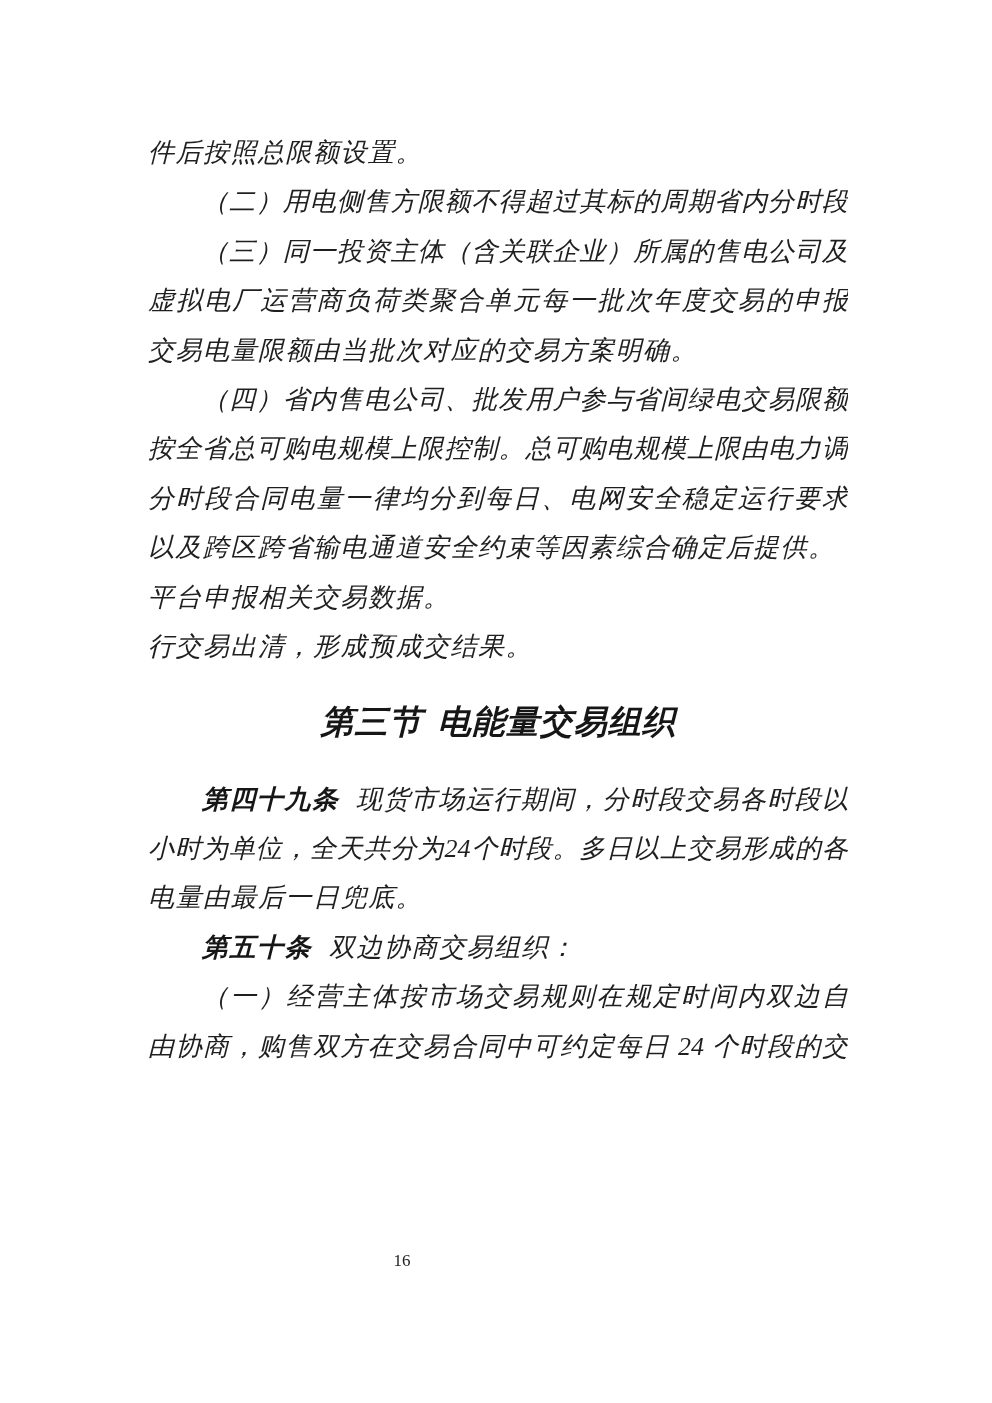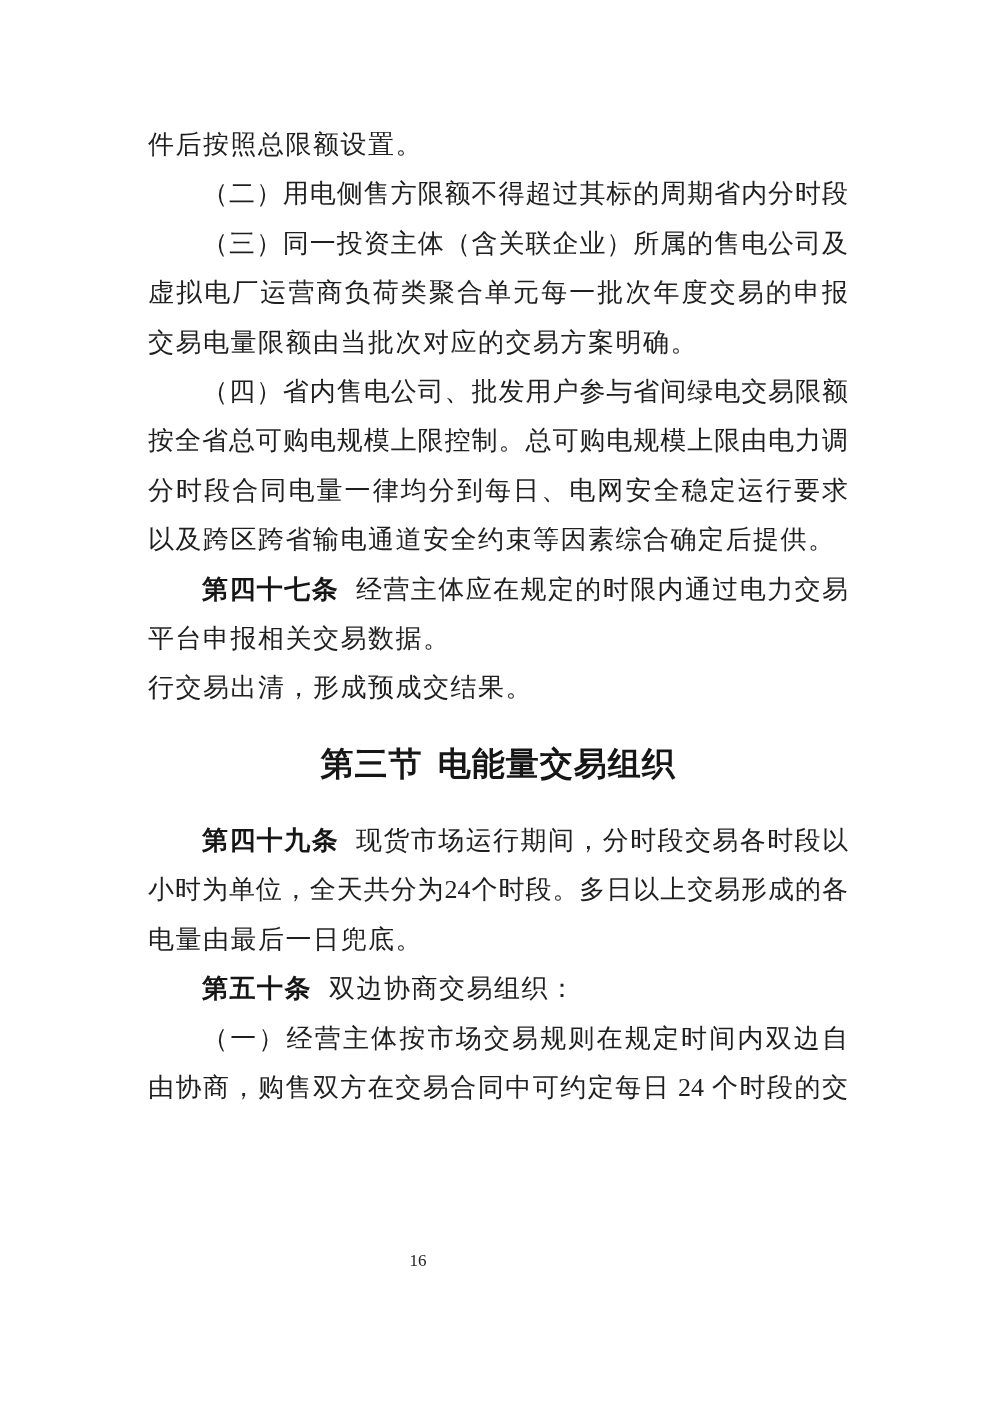--- a/index.html
+++ b/index.html
@@ -16,22 +16,23 @@
     overflow: hidden;
   }
   .page {
     position: absolute;
     inset: 0;
     background: #ffffff;
   }
   .doc-body {
     position: absolute;
     left: 148px;
-    top: 120px;
+    top: 128px;
     width: 700px;
+    font-style: italic;
   }
   .line {
     font-size: 26px;
     line-height: 49.4px;
     height: 49.4px;
     letter-spacing: 1.5px;
     text-align: left;
     white-space: nowrap;
     color: #1f1f1f;
   }
@@ -57,21 +58,21 @@
     margin: 27px 0;
     color: #161616;
   }
   .article-no {
     font-weight: bold;
     margin-right: 17px;
     color: #161616;
   }
   .footer {
     position: absolute;
-    left: 16px;
+    left: 0;
     top: 1251px;
     width: 804px;
     text-align: center;
   }
   .footer span {
     font-size: 17px;
     color: #222222;
     font-family: "Liberation Serif", "DejaVu Serif", serif;
   }
 </style>
@@ -82,21 +83,20 @@
   <div class="doc-body" id="doc-body">
       <div class="line">件后按照总限额设置。</div>
       <div class="line indent justify">（二）用电侧售方限额不得超过其标的周期省内分时段</div>
       <div class="line indent justify">（三）同一投资主体（含关联企业）所属的售电公司及</div>
       <div class="line justify">虚拟电厂运营商负荷类聚合单元每一批次年度交易的申报</div>
       <div class="line">交易电量限额由当批次对应的交易方案明确。</div>
       <div class="line indent justify">（四）省内售电公司、批发用户参与省间绿电交易限额</div>
       <div class="line justify">按全省总可购电规模上限控制。总可购电规模上限由电力调</div>
       <div class="line justify">分时段合同电量一律均分到每日、电网安全稳定运行要求</div>
       <div class="line">以及跨区跨省输电通道安全约束等因素综合确定后提供。</div>
-      <div class="line indent justify"><span class="article-no">第四十七条</span><span>经营主体应在规定的时限内通过电力交易</span></div>
       <div class="line">平台申报相关交易数据。</div>
       <div class="line">行交易出清，形成预成交结果。</div>
       <div class="line heading">第三节 电能量交易组织</div>
       <div class="line indent justify"><span class="article-no">第四十九条</span><span>现货市场运行期间，分时段交易各时段以</span></div>
       <div class="line justify">小时为单位，全天共分为24个时段。多日以上交易形成的各</div>
       <div class="line">电量由最后一日兜底。</div>
       <div class="line indent"><span class="article-no">第五十条</span><span>双边协商交易组织：</span></div>
       <div class="line indent justify">（一）经营主体按市场交易规则在规定时间内双边自</div>
       <div class="line justify">由协商，购售双方在交易合同中可约定每日 24 个时段的交</div>
     </div>

